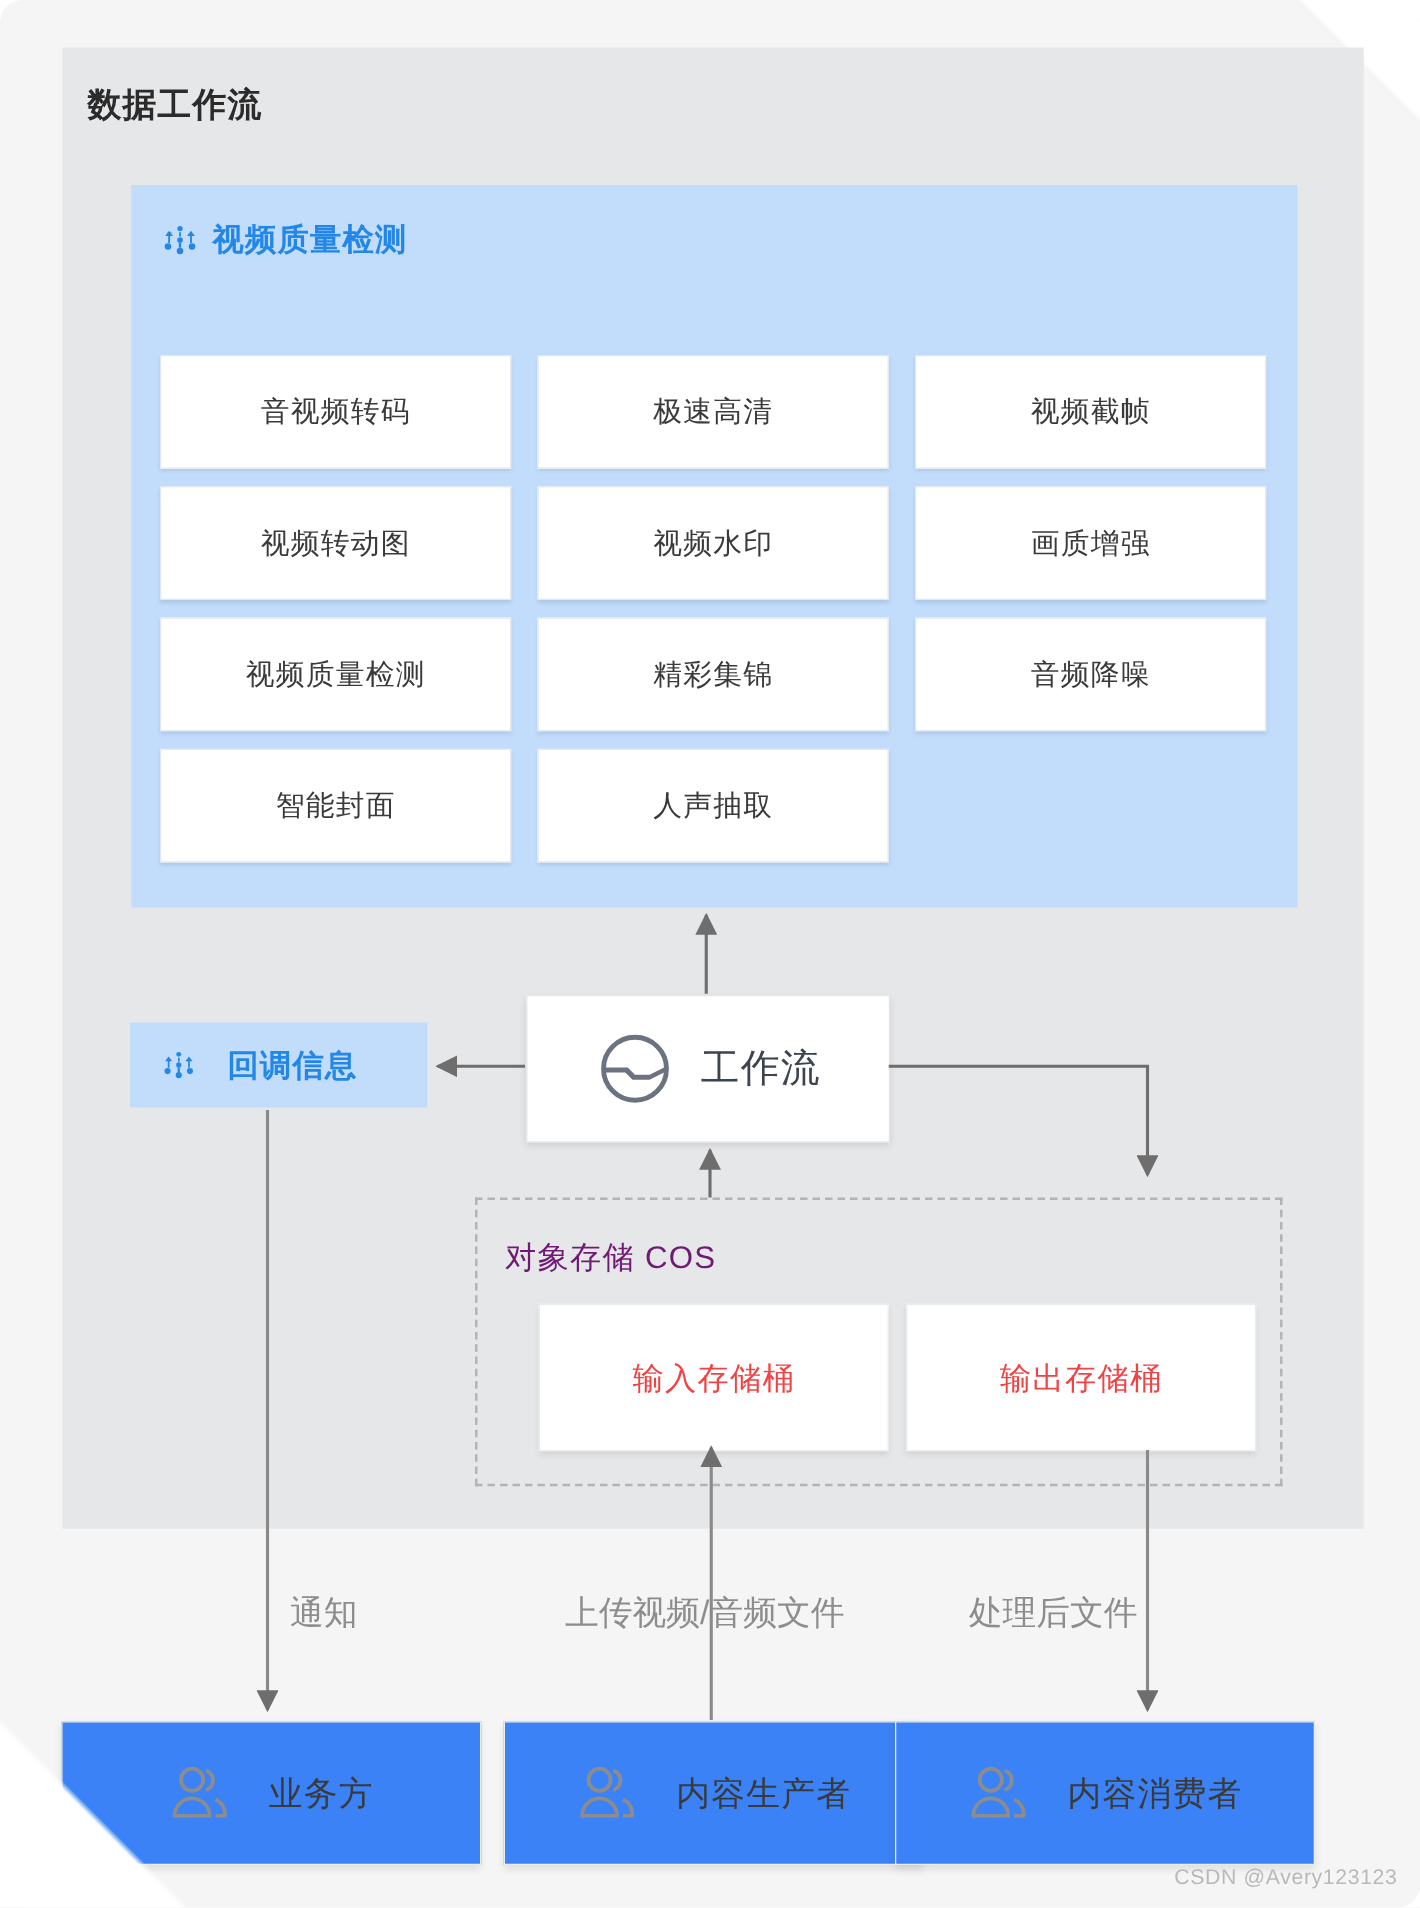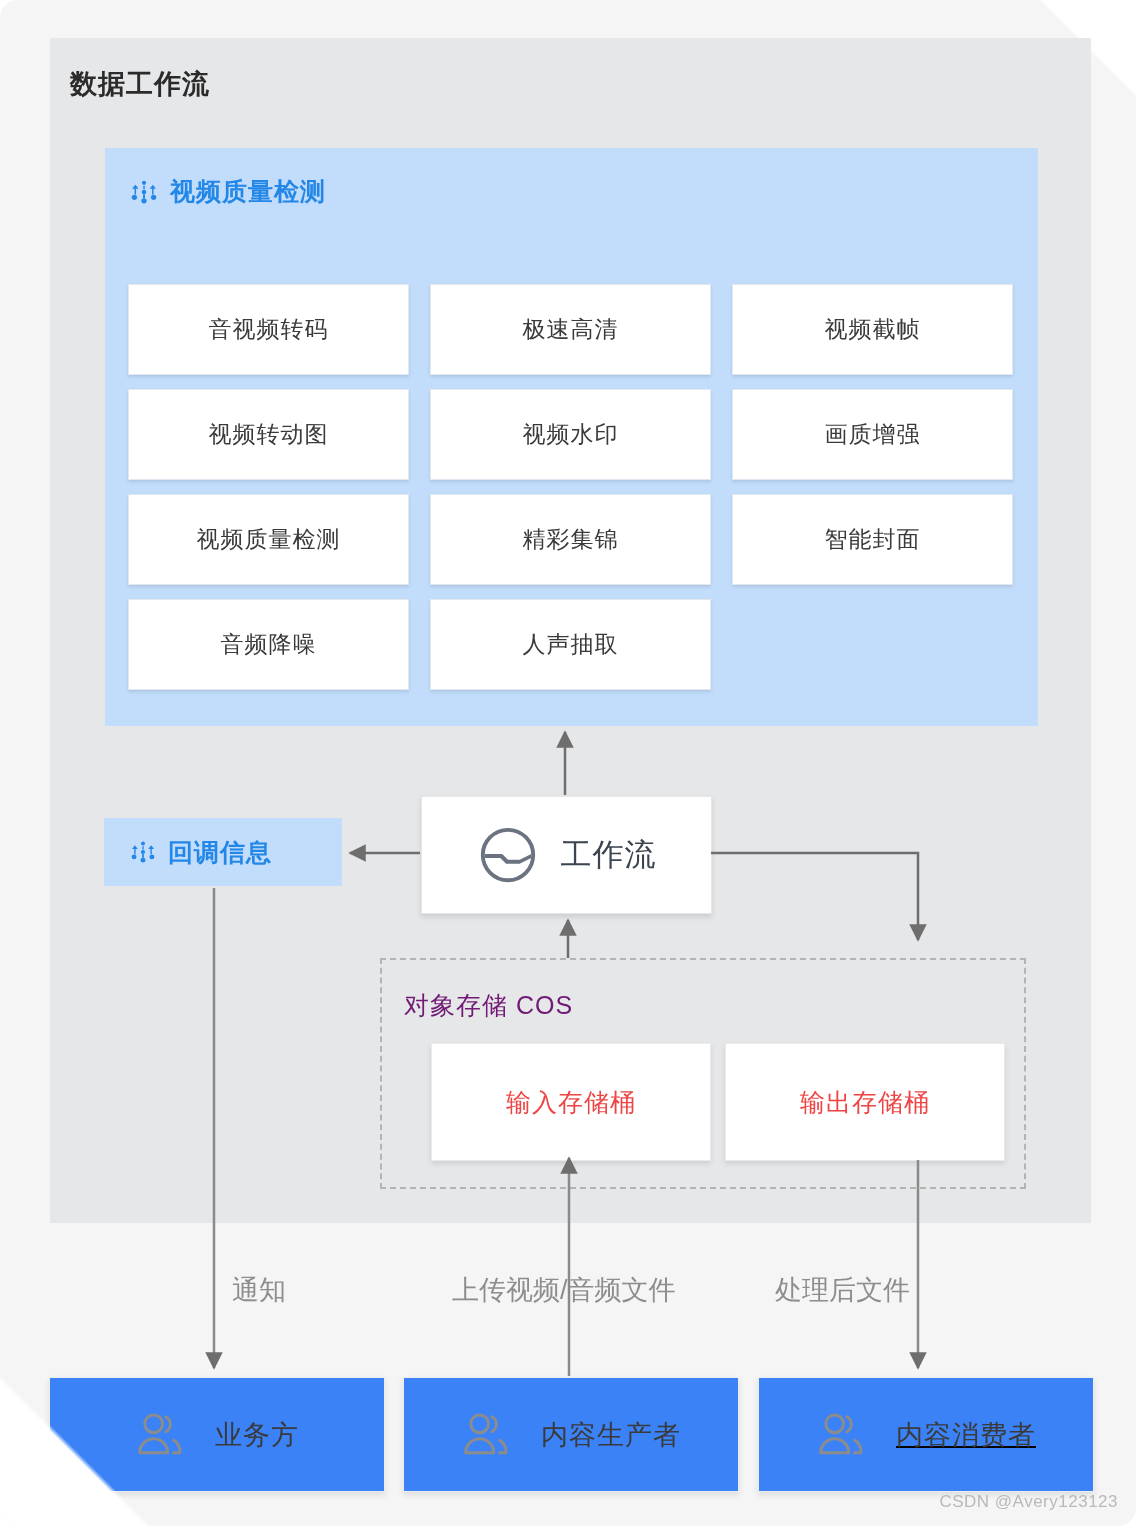--- a/index.html
+++ b/index.html
@@ -106,21 +106,21 @@
   
   .callback-chip {
     position: absolute;
     left: 104px;
     top: 818px;
     width: 238px;
     height: 68px;
     background: #c2dcfb;
     display: flex;
     align-items: center;
-    gap: 12px;
+    gap: 26px;
     padding-left: 26px;
     box-sizing: border-box;
   }
   .callback-label {
     font-size: 25px;
     font-weight: bold;
     color: #2387e8;
     letter-spacing: 1px;
   }
 
@@ -190,21 +190,21 @@
     background: #3b82f6;
     border: 1px solid #ededed;
     box-shadow: 0 3px 6px rgba(70,80,95,0.14);
     display: flex;
     align-items: center;
     justify-content: center;
     gap: 24px;
   }
   .actor.a1 { left: 49px; }
   .actor.a2 { left: 403px; }
-  .actor.a3 { left: 758px; text-decoration: underline; }
+  .actor.a3 { left: 716px; }
   .actor-label {
     font-size: 27px;
     color: #3a3a3a;
     letter-spacing: 1px;
   }
 
   
   .edge-label {
     position: absolute;
     font-size: 27px;
@@ -269,22 +269,22 @@
 
   <div class="card-grid">
     <div class="card">音视频转码</div>
     <div class="card">极速高清</div>
     <div class="card">视频截帧</div>
     <div class="card">视频转动图</div>
     <div class="card">视频水印</div>
     <div class="card">画质增强</div>
     <div class="card">视频质量检测</div>
     <div class="card">精彩集锦</div>
+    <div class="card">音频降噪</div>
     <div class="card">智能封面</div>
-    <div class="card">音频降噪</div>
     <div class="card">人声抽取</div>
   </div>
 
   <div class="callback-chip">
     <span class="icon-wrap">
       <svg class="icon-svg" width="26" height="26" viewBox="0 0 32 32" aria-hidden="true">
         <g fill="#2387e8">
           <circle cx="16" cy="16" r="2.6"></circle>
           <circle cx="16" cy="26" r="3"></circle>
           <circle cx="5" cy="22" r="3"></circle>

